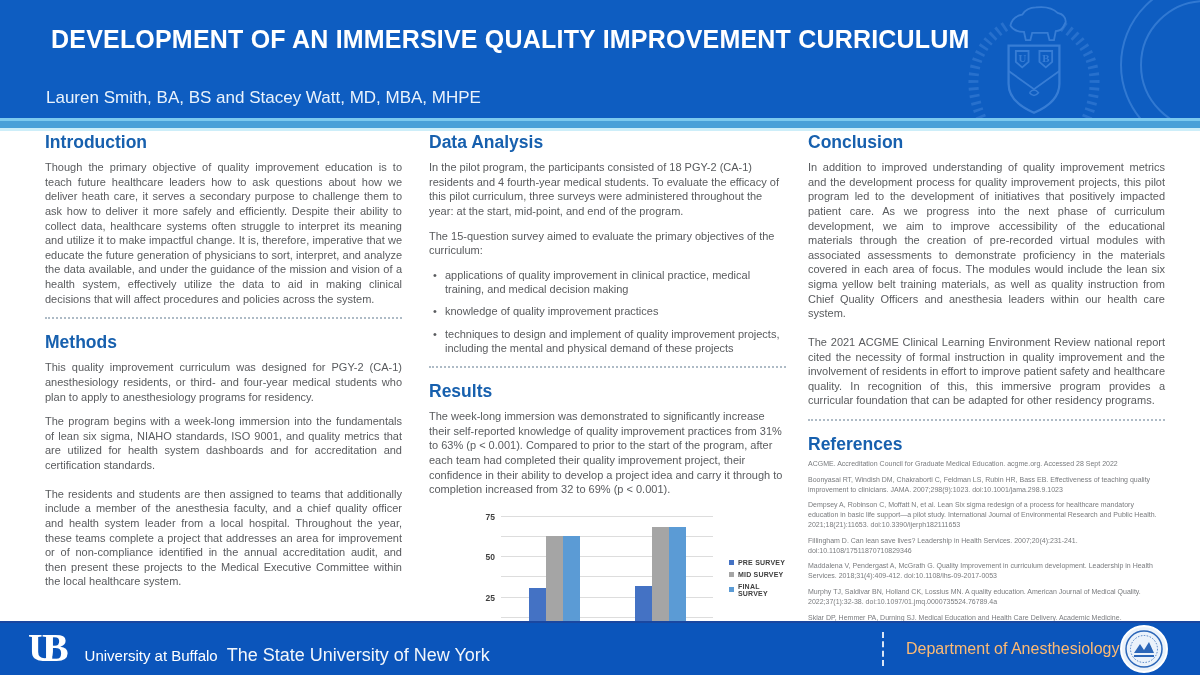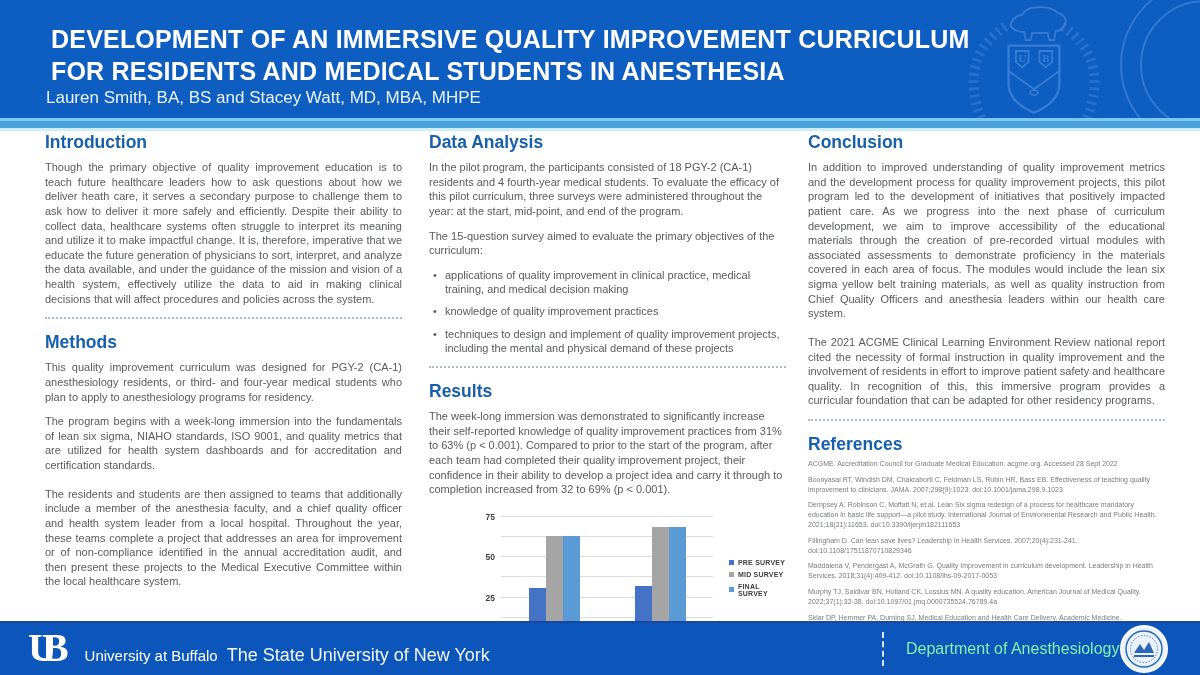--- a/index.html
+++ b/index.html
@@ -46,21 +46,21 @@
   .legend-swatch { width:5px; height:5px; margin-right:4px; flex:0 0 auto; }
   .legend-label { font-size:7px; font-weight:bold; color:#404040; letter-spacing:.2px; }
   
   .footer { position:absolute; left:0; bottom:0; width:100%; height:54px; background:#0B55BB; border-top:2px solid #1A47A0; }
   .footer-left { position:absolute; left:28px; top:50%; transform:translateY(-50%); display:flex; align-items:baseline; color:#fff; }
   .ub-mark { font-family:"Liberation Serif", serif; font-weight:bold; font-size:40px; line-height:.8; margin-right:16px; }
   .ub-mark .b { margin-left:-15px; }
   .uni-name { font-size:15px; font-weight:normal; margin-right:9px; }
   .uni-tag { font-size:18px; opacity:.95; }
   .footer-divider { position:absolute; left:882px; top:9px; bottom:9px; border-left:2px dashed rgba(255,255,255,.85); }
-  .dept { position:absolute; left:906px; top:50%; transform:translateY(-50%); color:#86efac; font-size:16px; }
+  .dept { position:absolute; left:906px; top:50%; transform:translateY(-50%); color:#fdba74; font-size:16px; }
   .seal { position:absolute; right:32px; top:50%; transform:translateY(-50%); width:48px; height:48px; border-radius:50%;
     background:#EAF2FB; border:2px solid #fff; display:flex; align-items:center; justify-content:center; overflow:hidden; }
 </style>
 </head>
 <body>
 
 <div id="page">
 
   <div class="header">
     <svg class="crest" width="200" height="118" viewBox="0 0 200 130" fill="none">
@@ -77,21 +77,20 @@
         <path d="M106,54 h14 v12 q-7,6 -7,6 q-7,-6 -7,-6 z"></path>
       </g>
       <text x="83" y="66" font-size="12" fill="#4E8FE0" font-family="Liberation Serif, serif" font-weight="bold">U</text>
       <text x="109" y="66" font-size="12" fill="#4E8FE0" font-family="Liberation Serif, serif" font-weight="bold">B</text>
       <path d="M95,100 q5,-6 10,0 q-5,6 -10,0" stroke="#4E8FE0" stroke-width="1.5" fill="none"></path>
     </svg>
     <div class="edge-arc arc1"></div>
     <div class="edge-arc arc2"></div>
     <div class="title">
       <div>DEVELOPMENT OF AN IMMERSIVE QUALITY IMPROVEMENT CURRICULUM</div>
-      <div>FOR RESIDENTS AND MEDICAL STUDENTS IN ANESTHESIA</div>
     </div>
     <div class="authors">Lauren Smith, BA, BS and Stacey Watt, MD, MBA, MHPE</div>
   </div>
   <div class="stripe1"></div>
   <div class="stripe2"></div>
   <div class="stripe3"></div>
 
   <div class="col col1">
     <h2 class="section">Introduction</h2>
     <p class="body justify">Though the primary objective of quality improvement education is to teach future healthcare leaders how to ask questions about how we deliver heath care, it serves a secondary purpose to challenge them to ask how to deliver it more safely and efficiently. Despite their ability to collect data, healthcare systems often struggle to interpret its meaning and utilize it to make impactful change. It is, therefore, imperative that we educate the future generation of physicians to sort, interpret, and analyze the data available, and under the guidance of the mission and vision of a health system, effectively utilize the data to aid in making clinical decisions that will affect procedures and policies across the system.</p>

